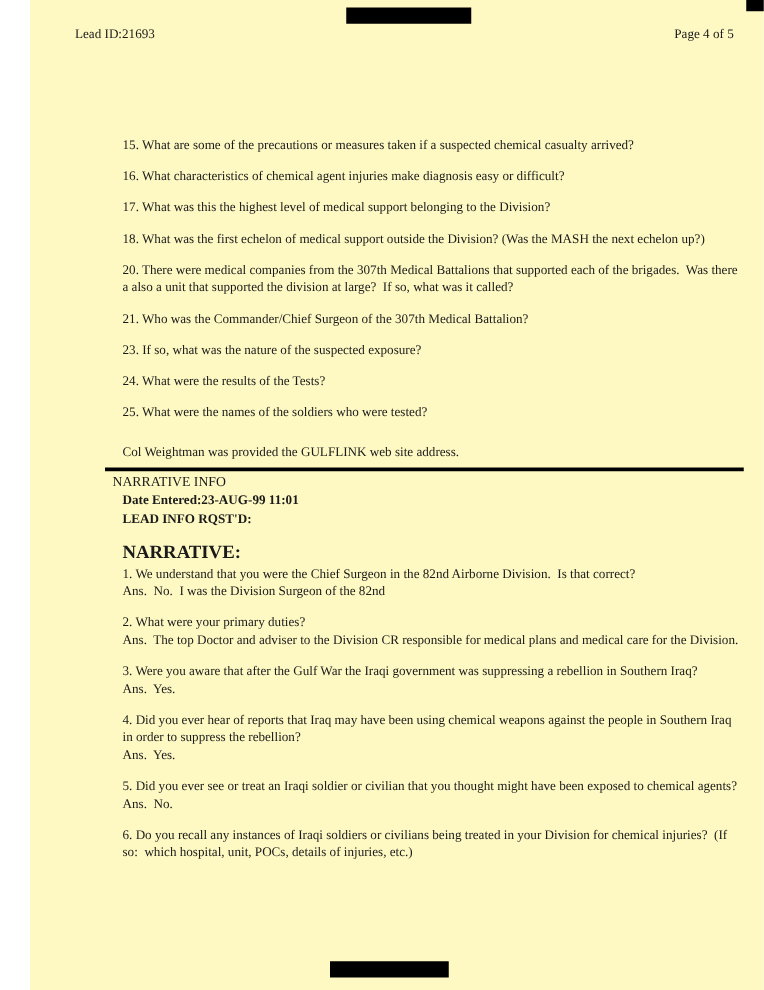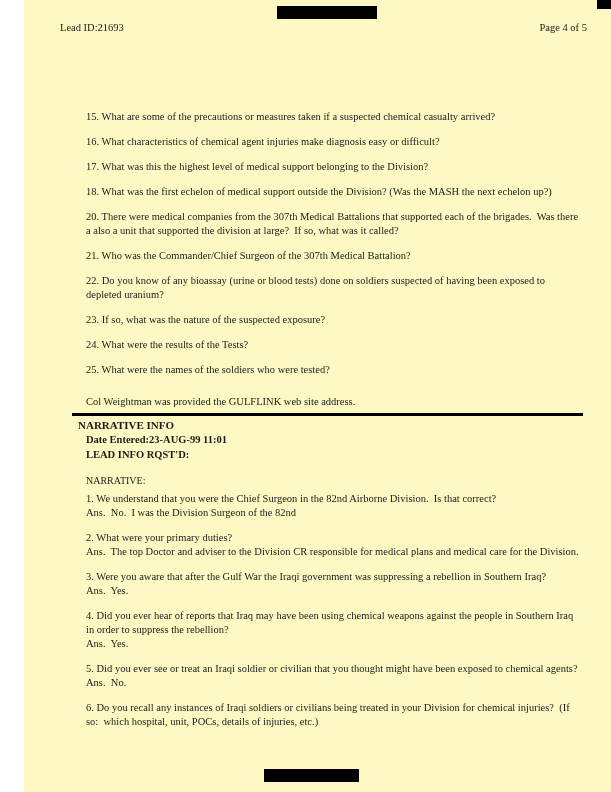--- a/index.html
+++ b/index.html
@@ -49,52 +49,52 @@
   .redaction-bottom {
     top: 769px;
     left: 240px;
     width: 95px;
     height: 13px;
   }
   
   .content {
     position: absolute;
     top: 110px;
-    left: 62px;
+    left: 74px;
     width: 497px;
     font-size: 10.5px;
     line-height: 14px;
   }
   .para {
     margin: 0 0 11px 0;
     white-space: pre-wrap;
   }
   .closing {
     margin-top: 18px;
     margin-bottom: 4px;
   }
   .rule {
     border-top: 3px solid #000000;
     margin: 3px 0 2px -14px;
     width: 511px;
   }
   .section-head {
-    font-weight: bold;
+    font-weight: normal;
     font-size: 11px;
     margin: 0 0 1px -8px;
   }
   .meta-line {
     font-weight: bold;
     font-size: 10.5px;
     margin: 0 0 1px 0;
     white-space: pre-wrap;
   }
   .narrative-head {
-    font-weight: normal;
-    font-size: 10px;
+    font-weight: bold;
+    font-size: 15px;
     margin: 12px 0 4px 0;
   }
   .qa {
     margin: 0 0 11px 0;
     white-space: pre-wrap;
   }
 </style>
 </head>
 <body>
 
@@ -107,21 +107,20 @@
   <div class="redaction redaction-corner"></div>
   <div class="redaction redaction-bottom"></div>
 
   <div class="content">
     <div class="para">15. What are some of the precautions or measures taken if a suspected chemical casualty arrived?</div>
     <div class="para">16. What characteristics of chemical agent injuries make diagnosis easy or difficult?</div>
     <div class="para">17. What was this the highest level of medical support belonging to the Division?</div>
     <div class="para">18. What was the first echelon of medical support outside the Division? (Was the MASH the next echelon up?)</div>
     <div class="para">20. There were medical companies from the 307th Medical Battalions that supported each of the brigades.  Was there a also a unit that supported the division at large?  If so, what was it called?</div>
     <div class="para">21. Who was the Commander/Chief Surgeon of the 307th Medical Battalion?</div>
-    <div class="para">22. Do you know of any bioassay (urine or blood tests) done on soldiers suspected of having been exposed to depleted uranium?</div>
     <div class="para">23. If so, what was the nature of the suspected exposure?</div>
     <div class="para">24. What were the results of the Tests?</div>
     <div class="para">25. What were the names of the soldiers who were tested?</div>
 
     <div class="para closing">Col Weightman was provided the GULFLINK web site address.</div>
 
     <div class="rule"></div>
 
     <div class="section-head">NARRATIVE INFO</div>
     <div class="meta-line">Date Entered:23-AUG-99 11:01</div>

